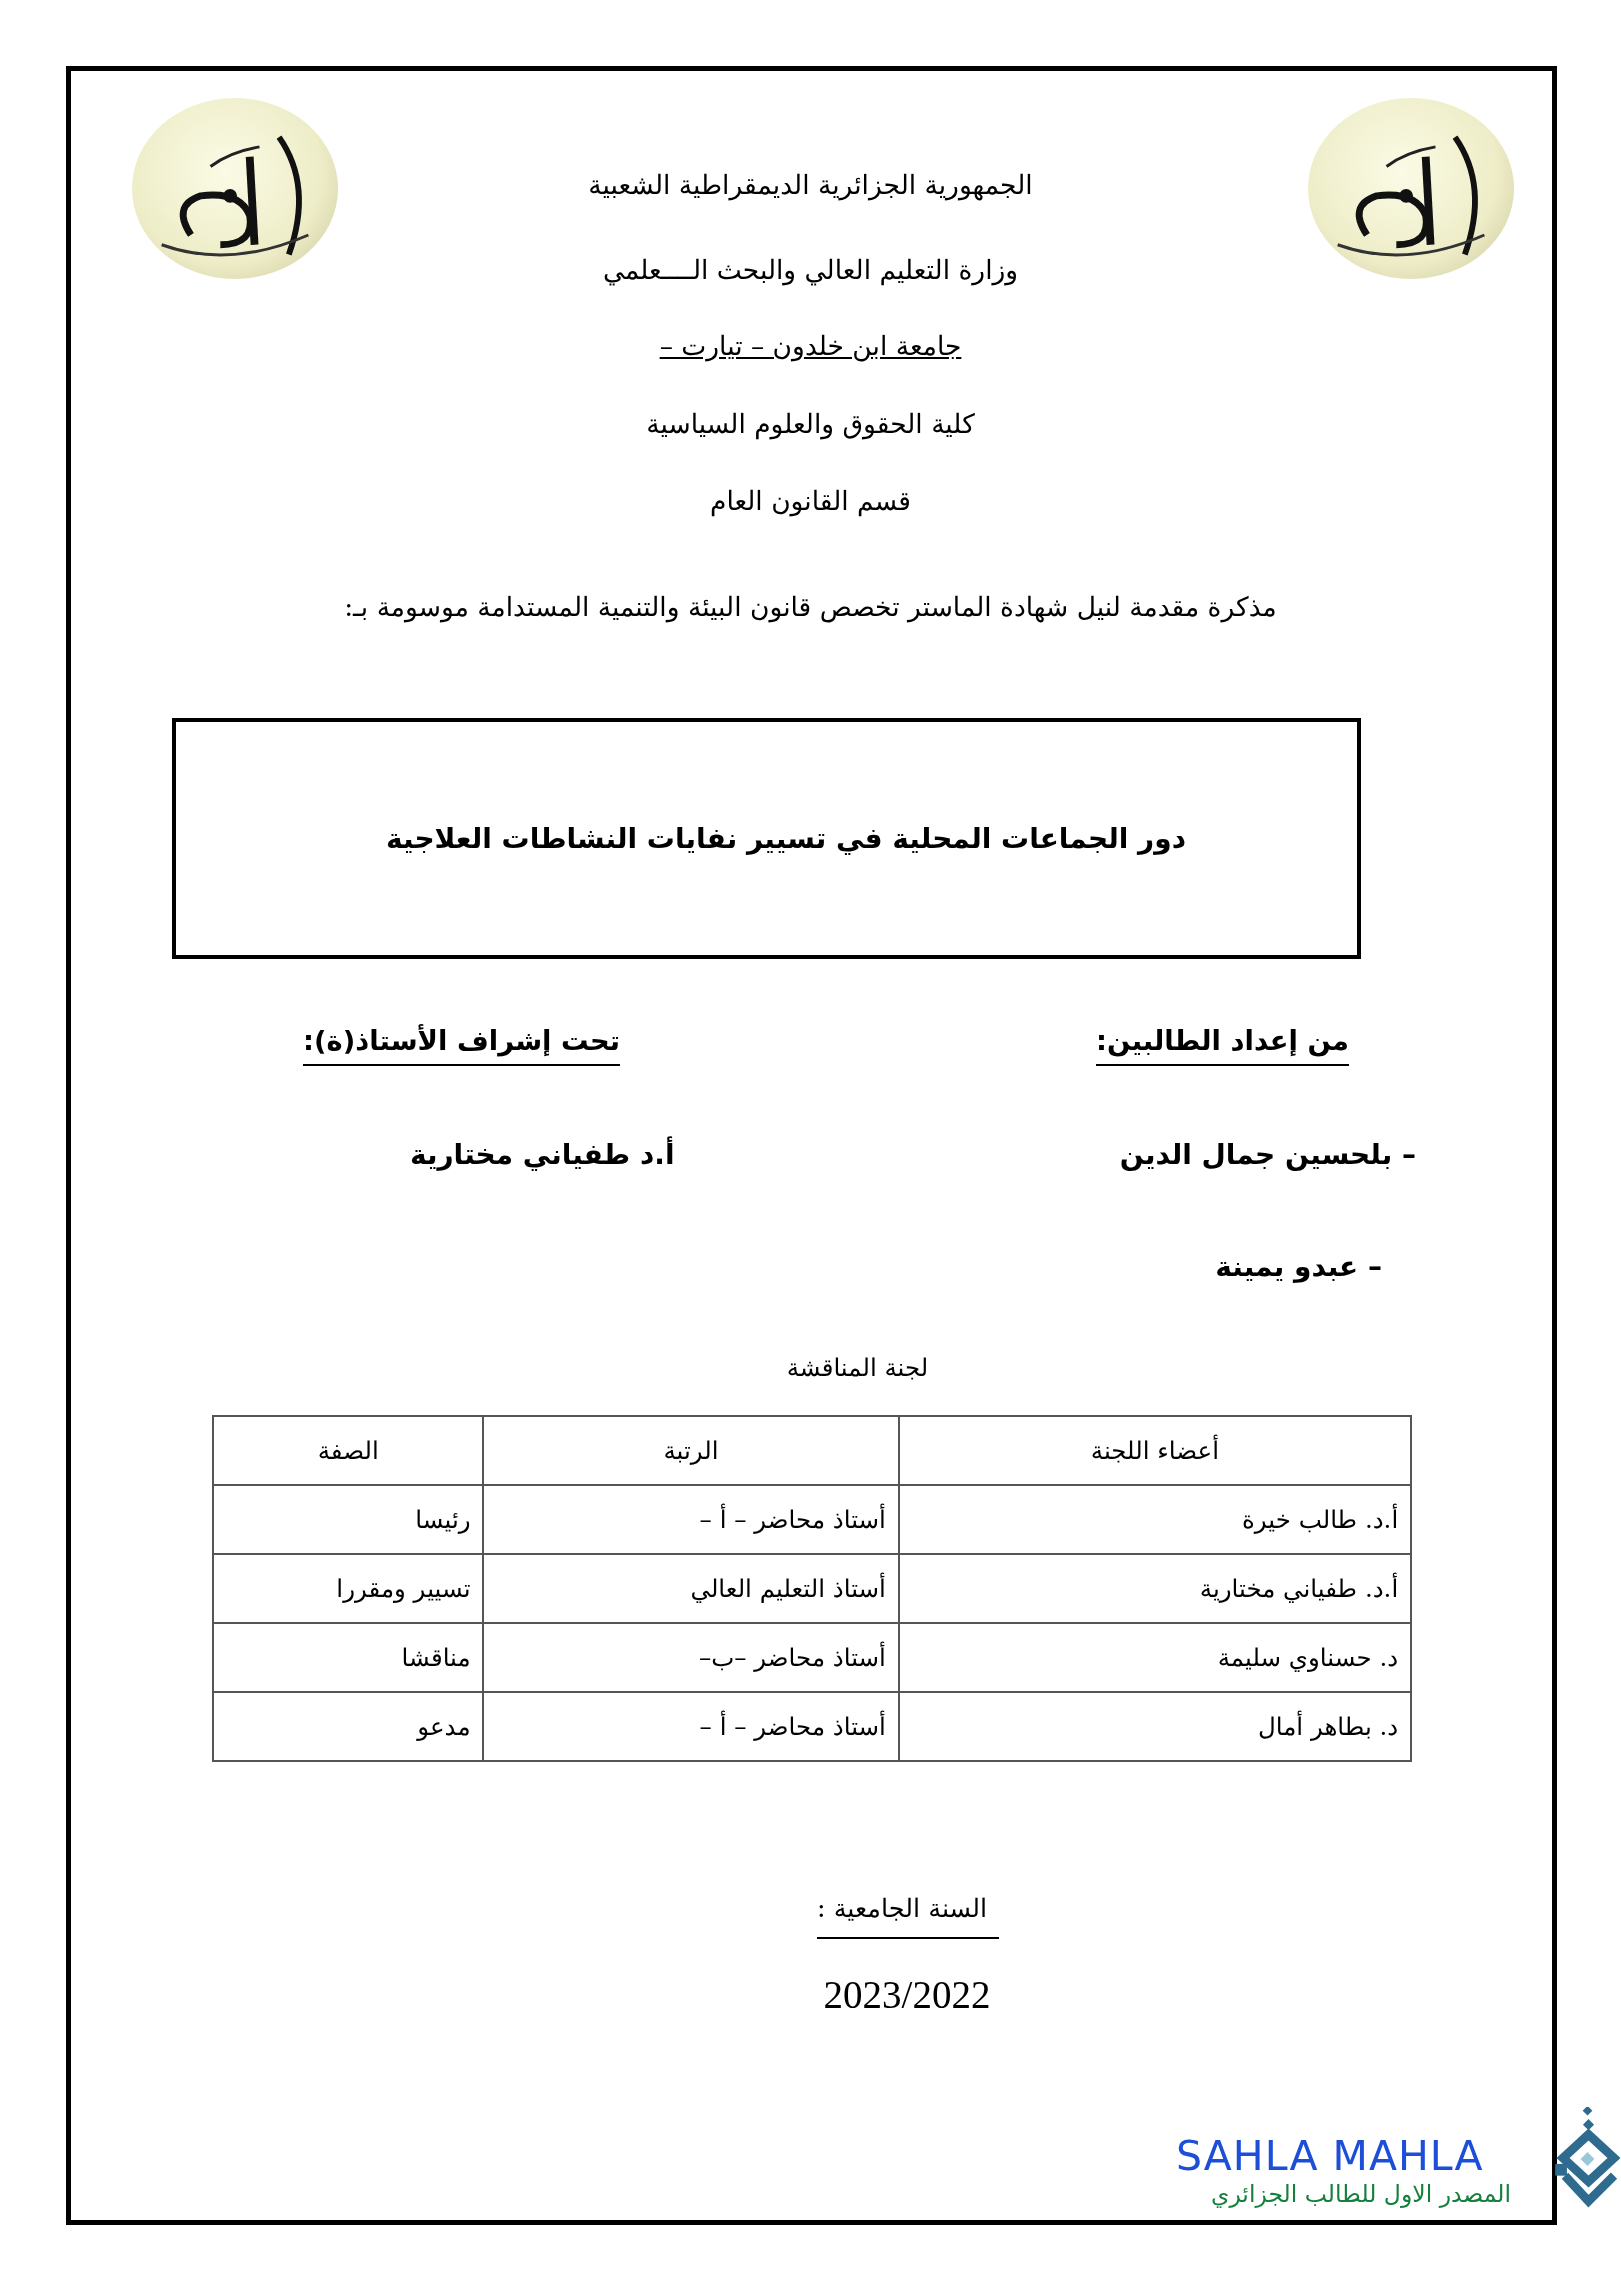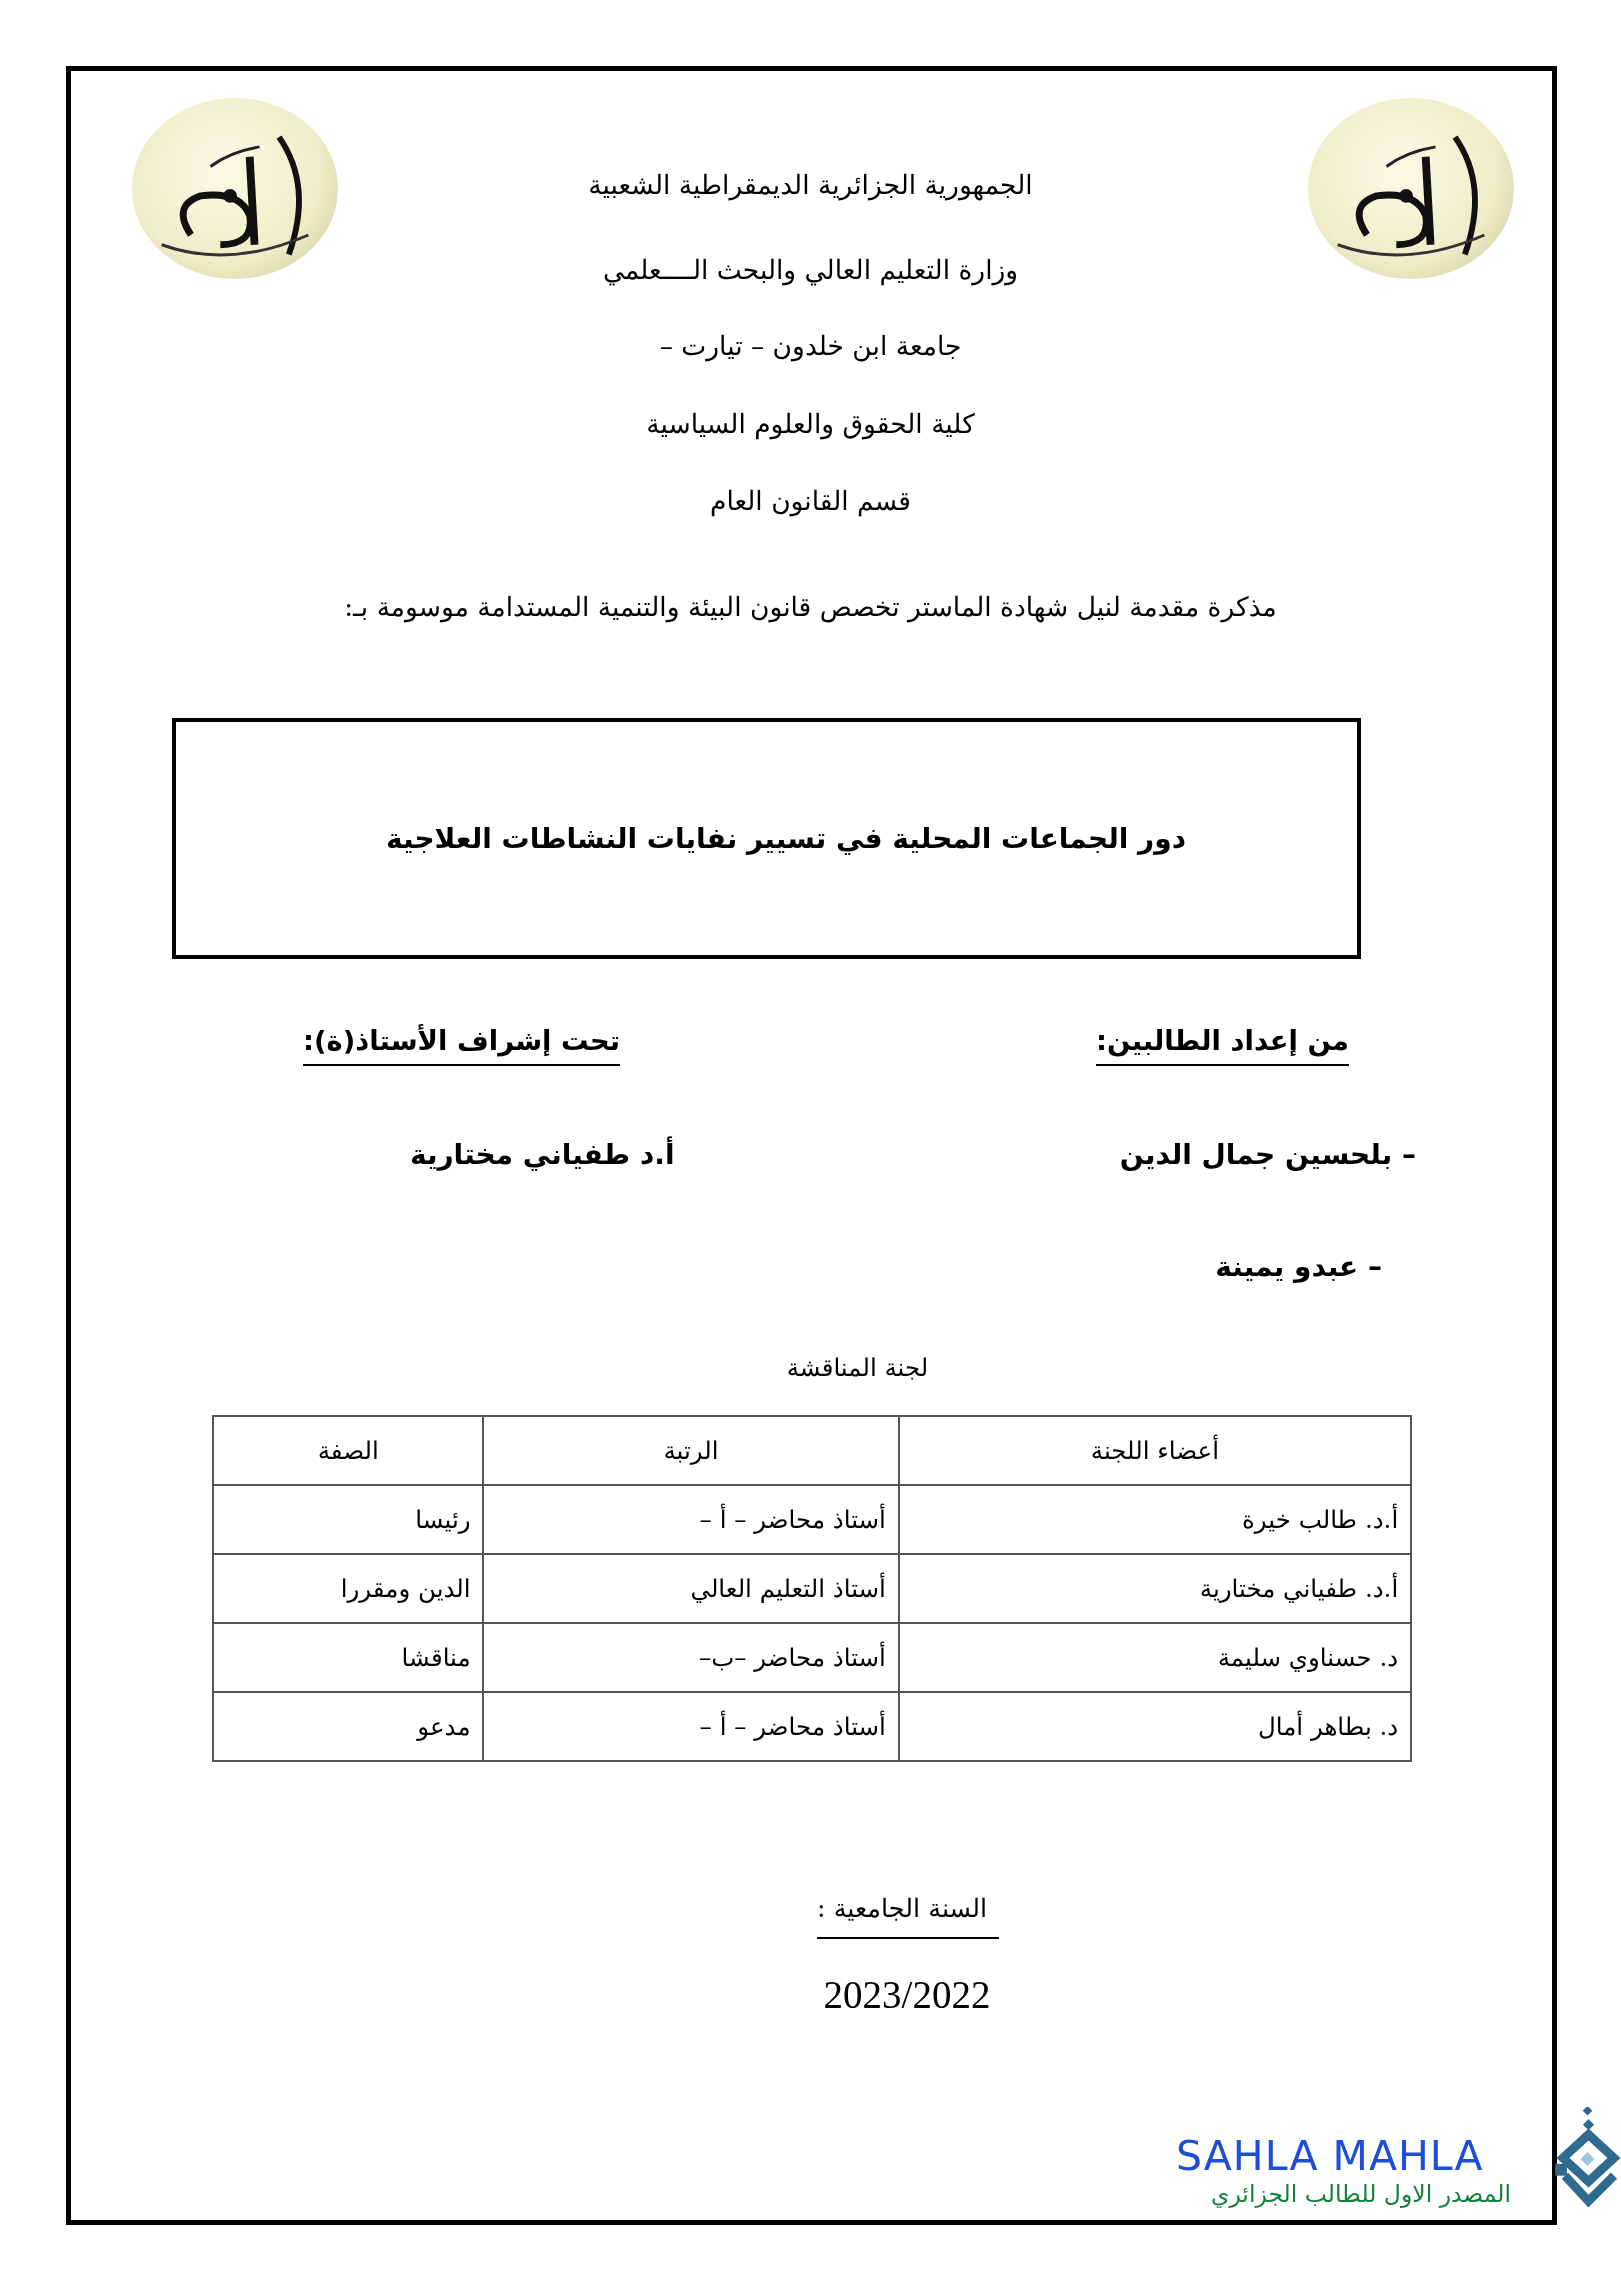--- a/index.html
+++ b/index.html
@@ -57,21 +57,21 @@
     <path d="M120 60 L125 150" stroke="#111" stroke-width="8"></path>
     <path d="M150 40 Q185 90 160 160" fill="none" stroke="#111" stroke-width="6"></path>
     <path d="M80 70 Q100 55 130 50" fill="none" stroke="#222" stroke-width="3"></path>
     <circle cx="100" cy="100" r="7" fill="#111"></circle>
     <path d="M30 150 Q100 175 180 140" fill="none" stroke="#333" stroke-width="3"></path>
   </svg>
 </div>
 
 <div class="abs center-line hdr" style="top:168px;">الجمهورية الجزائرية الديمقراطية الشعبية</div>
 <div class="abs center-line hdr" style="top:253px;">وزارة التعليم العالي والبحث الــــعلمي</div>
-<div class="abs center-line hdr" style="top:329px;">جامعة ابن خلدون    – تيارت –</div>
+<div class="abs center-line hdr" style="top:329px;text-decoration:underline;">جامعة ابن خلدون    – تيارت –</div>
 <div class="abs center-line hdr" style="top:407px;">كلية الحقوق والعلوم السياسية</div>
 <div class="abs center-line hdr" style="top:484px;">قسم القانون العام</div>
 <div class="abs center-line memo" style="top:590px;">مذكرة مقدمة لنيل شهادة الماستر تخصص قانون البيئة والتنمية المستدامة موسومة بـ:</div>
 
 <div class="abs title-box">
   <span class="title-text">دور الجماعات المحلية في تسيير نفايات النشاطات العلاجية</span>
 </div>
 
 <div class="abs bold-label" style="right:272px; top:1023px;">من إعداد الطالبين:</div>
 <div class="abs bold-name" style="right:205px; top:1137px;">– بلحسين جمال  الدين</div>
@@ -89,21 +89,21 @@
     <th class="col-role">الصفة</th>
   </tr>
   <tr>
     <td>أ.د. طالب خيرة</td>
     <td>أستاذ محاضر – أ –</td>
     <td>رئيسا</td>
   </tr>
   <tr>
     <td>أ.د. طفياني مختارية</td>
     <td>أستاذ التعليم العالي</td>
-    <td>الدين ومقررا</td>
+    <td>تسيير ومقررا</td>
   </tr>
   <tr>
     <td>د. حسناوي سليمة</td>
     <td>أستاذ محاضر –ب–</td>
     <td>مناقشا</td>
   </tr>
   <tr>
     <td>د. بطاهر أمال</td>
     <td>أستاذ محاضر – أ –</td>
     <td>مدعو</td>

